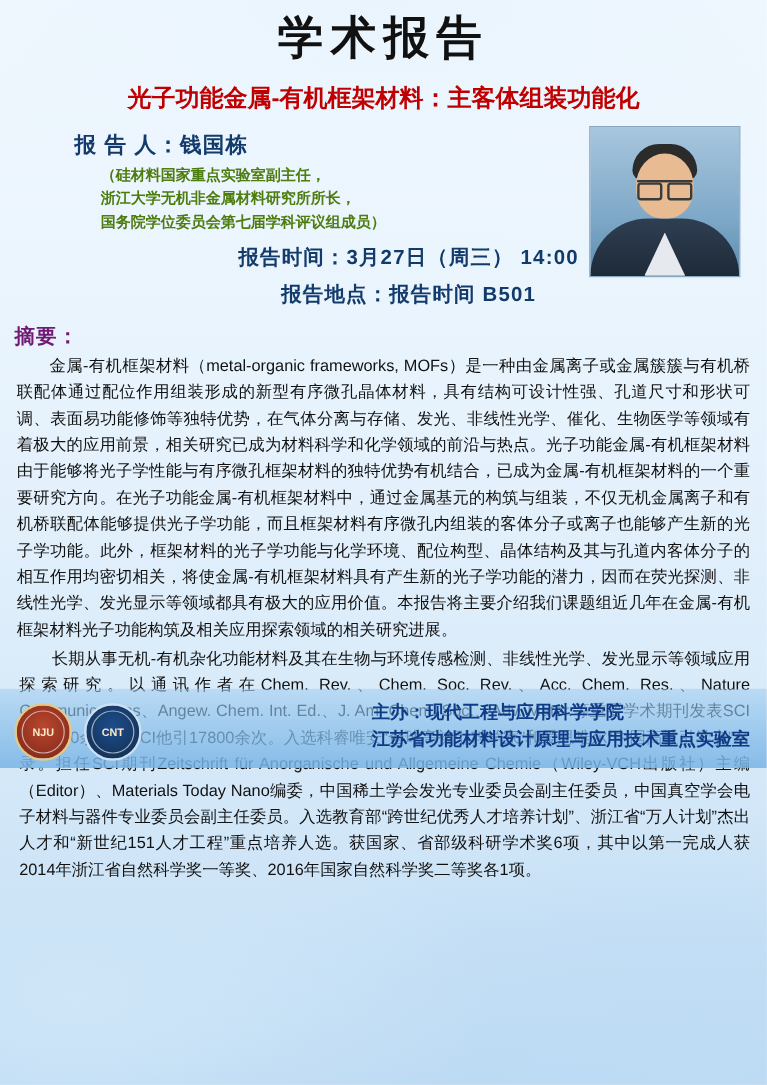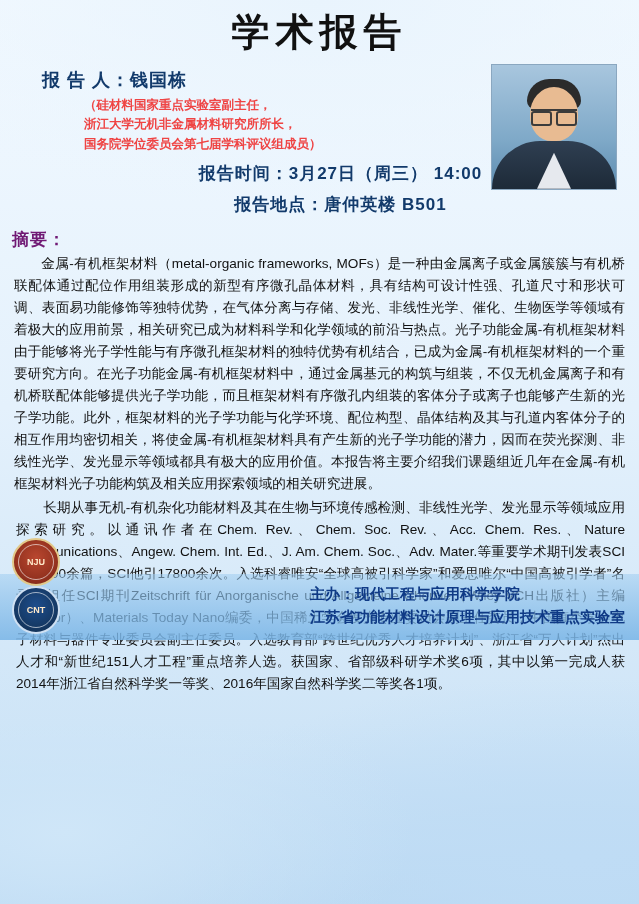--- a/index.html
+++ b/index.html
@@ -38,27 +38,28 @@
     margin-top:14px;
     padding-left:42px;
     position:relative;
     min-height:110px;
   }
   .row-speaker{
     font-size:18px;
     font-weight:bold;
     color:#123a6b;
     letter-spacing:1px;
+    margin-left:20px;
   }
   .affil{
     margin-top:4px;
     padding-left:42px;
     font-size:12.5px;
     font-weight:bold;
-    color:#ef4444;
+    color:#4d7c0f;
     line-height:1.55;
   }
   .row-info{
     font-size:17px;
     font-weight:bold;
     color:#123a6b;
     margin-top:8px;
     letter-spacing:1px;
     text-align:center;
   }
@@ -120,21 +121,21 @@
 
   .footer{
     position:absolute;left:0;right:0;bottom:0;height:66px;
     background:linear-gradient(180deg,rgba(160,205,240,0.55) 0%,rgba(120,180,230,0.85) 100%);
   }
   .footer .org{
     position:absolute;right:14px;top:8px;text-align:left;
     font-size:15px;font-weight:bold;color:#0f3a86;line-height:1.55;
   }
   .footer .org .line2{color:#0f3a86;}
-  .logos{position:absolute;left:12px;bottom:6px;display:flex;flex-direction:column;}
+  .logos{position:absolute;left:12px;bottom:6px;display:flex;gap:10px;}
   .logo{
     width:44px;height:44px;border-radius:50%;
     background:radial-gradient(circle at 50% 40%,#b9472f 0%,#8e2f1d 70%,#6d2415 100%);
     border:2px solid #e2c98a;
     position:relative;
   }
   .logo.two{
     background:radial-gradient(circle at 50% 40%,#1d4d8c 0%,#14365f 70%,#0e2846 100%);
     border-color:#cfe0f2;
   }
@@ -146,20 +147,21 @@
     font-size:9px;color:#ffe9c9;font-weight:bold;letter-spacing:0px;
   }
 </style>
 </head>
 <body>
 
 <div class="page">
 
   <div class="title">学术报告</div>
 
+  <div class="subtitle">光子功能金属-有机框架材料：主客体组装功能化</div>
 
   <div class="speaker-block">
     <div class="photo">
       <div class="body"></div>
       <div class="shirt"></div>
       <div class="hair"></div>
       <div class="face"></div>
       <div class="glasses"></div>
     </div>
 
@@ -170,21 +172,21 @@
     <div class="affil">
       <div>（硅材料国家重点实验室副主任，</div>
       <div>浙江大学无机非金属材料研究所所长，</div>
       <div>国务院学位委员会第七届学科评议组成员）</div>
     </div>
 
     <div class="row-info">
       <span>报告时间：</span><span>3月27日（周三） 14:00</span>
     </div>
     <div class="row-info">
-      <span>报告地点：</span><span>唐仲英楼 B501</span>
+      <span>报告地点：</span><span>报告时间 B501</span>
     </div>
   </div>
 
   <div class="sec-head">摘要：</div>
   <div class="body-text">金属-有机框架材料（metal-organic frameworks, MOFs）是一种由金属离子或金属簇簇与有机桥联配体通过配位作用组装形成的新型有序微孔晶体材料，具有结构可设计性强、孔道尺寸和形状可调、表面易功能修饰等独特优势，在气体分离与存储、发光、非线性光学、催化、生物医学等领域有着极大的应用前景，相关研究已成为材料科学和化学领域的前沿与热点。光子功能金属-有机框架材料由于能够将光子学性能与有序微孔框架材料的独特优势有机结合，已成为金属-有机框架材料的一个重要研究方向。在光子功能金属-有机框架材料中，通过金属基元的构筑与组装，不仅无机金属离子和有机桥联配体能够提供光子学功能，而且框架材料有序微孔内组装的客体分子或离子也能够产生新的光子学功能。此外，框架材料的光子学功能与化学环境、配位构型、晶体结构及其与孔道内客体分子的相互作用均密切相关，将使金属-有机框架材料具有产生新的光子学功能的潜力，因而在荧光探测、非线性光学、发光显示等领域都具有极大的应用价值。本报告将主要介绍我们课题组近几年在金属-有机框架材料光子功能构筑及相关应用探索领域的相关研究进展。</div>
 
   <div class="body-text p2">长期从事无机-有机杂化功能材料及其在生物与环境传感检测、非线性光学、发光显示等领域应用探索研究。以通讯作者在Chem. Rev.、Chem. Soc. Rev.、Acc. Chem. Res.、Nature Communications、Angew. Chem. Int. Ed.、J. Am. Chem. Soc.、Adv. Mater.等重要学术期刊发表SCI论文290余篇，SCI他引17800余次。入选科睿唯安“全球高被引科学家”和爱思唯尔“中国高被引学者”名录。担任SCI期刊Zeitschrift für Anorganische und Allgemeine Chemie（Wiley-VCH出版社）主编（Editor）、Materials Today Nano编委，中国稀土学会发光专业委员会副主任委员，中国真空学会电子材料与器件专业委员会副主任委员。入选教育部“跨世纪优秀人才培养计划”、浙江省“万人计划”杰出人才和“新世纪151人才工程”重点培养人选。获国家、省部级科研学术奖6项，其中以第一完成人获2014年浙江省自然科学奖一等奖、2016年国家自然科学奖二等奖各1项。</div>
 
   <div class="footer">
     <div class="logos">

